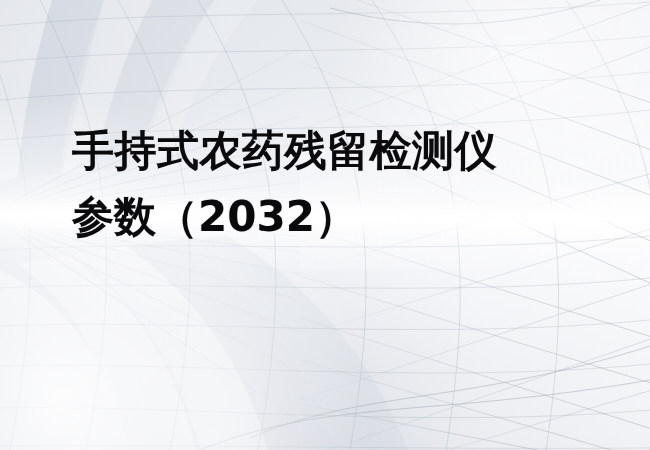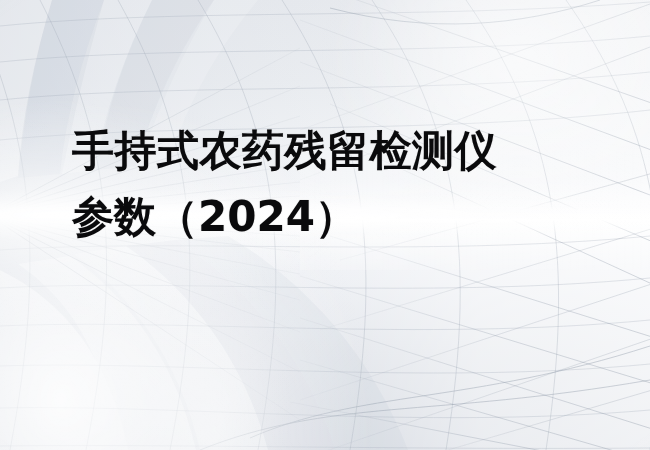--- a/index.html
+++ b/index.html
@@ -262,16 +262,16 @@
     </g>
   </svg>
 
   <div class="bg-layer bg-ribbons"></div>
   <div class="bg-layer bg-flare"></div>
   <div class="bg-layer bg-flare2"></div>
   <div class="bg-layer bg-vignette"></div>
 
   <div class="title-block">
     <div class="title-line title-line-1">手持式农药残留检测仪</div>
-    <div class="title-line title-line-2">参数（2024）</div>
+    <div class="title-line title-line-2">参数（2032）</div>
   </div>
 
 </div>
 
 </body></html>

